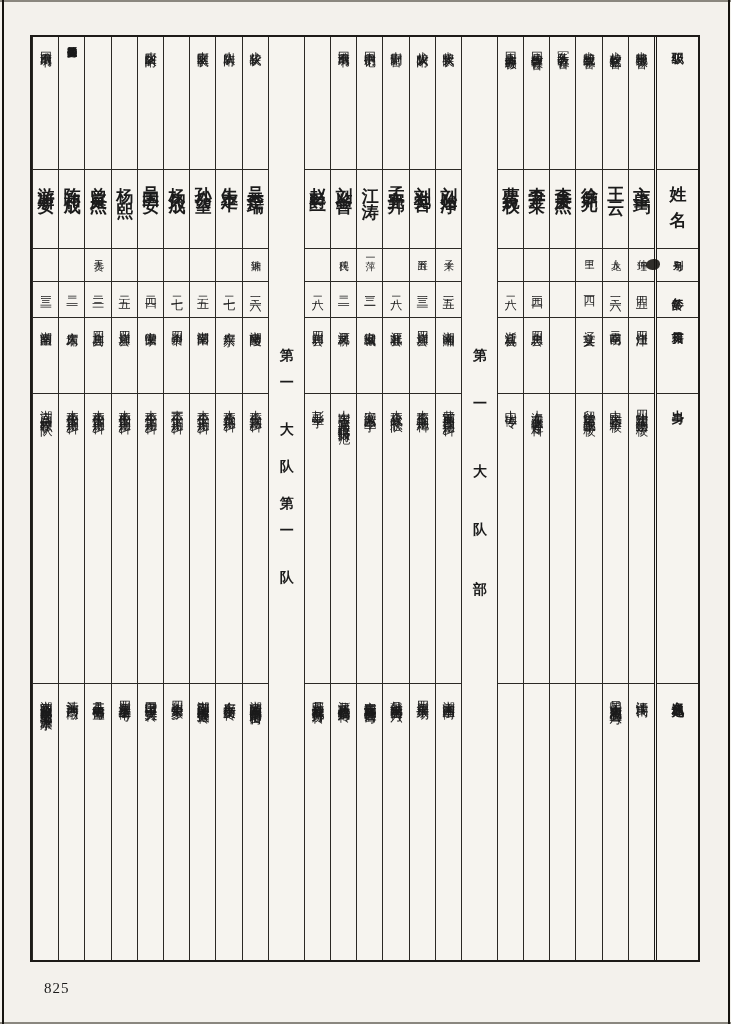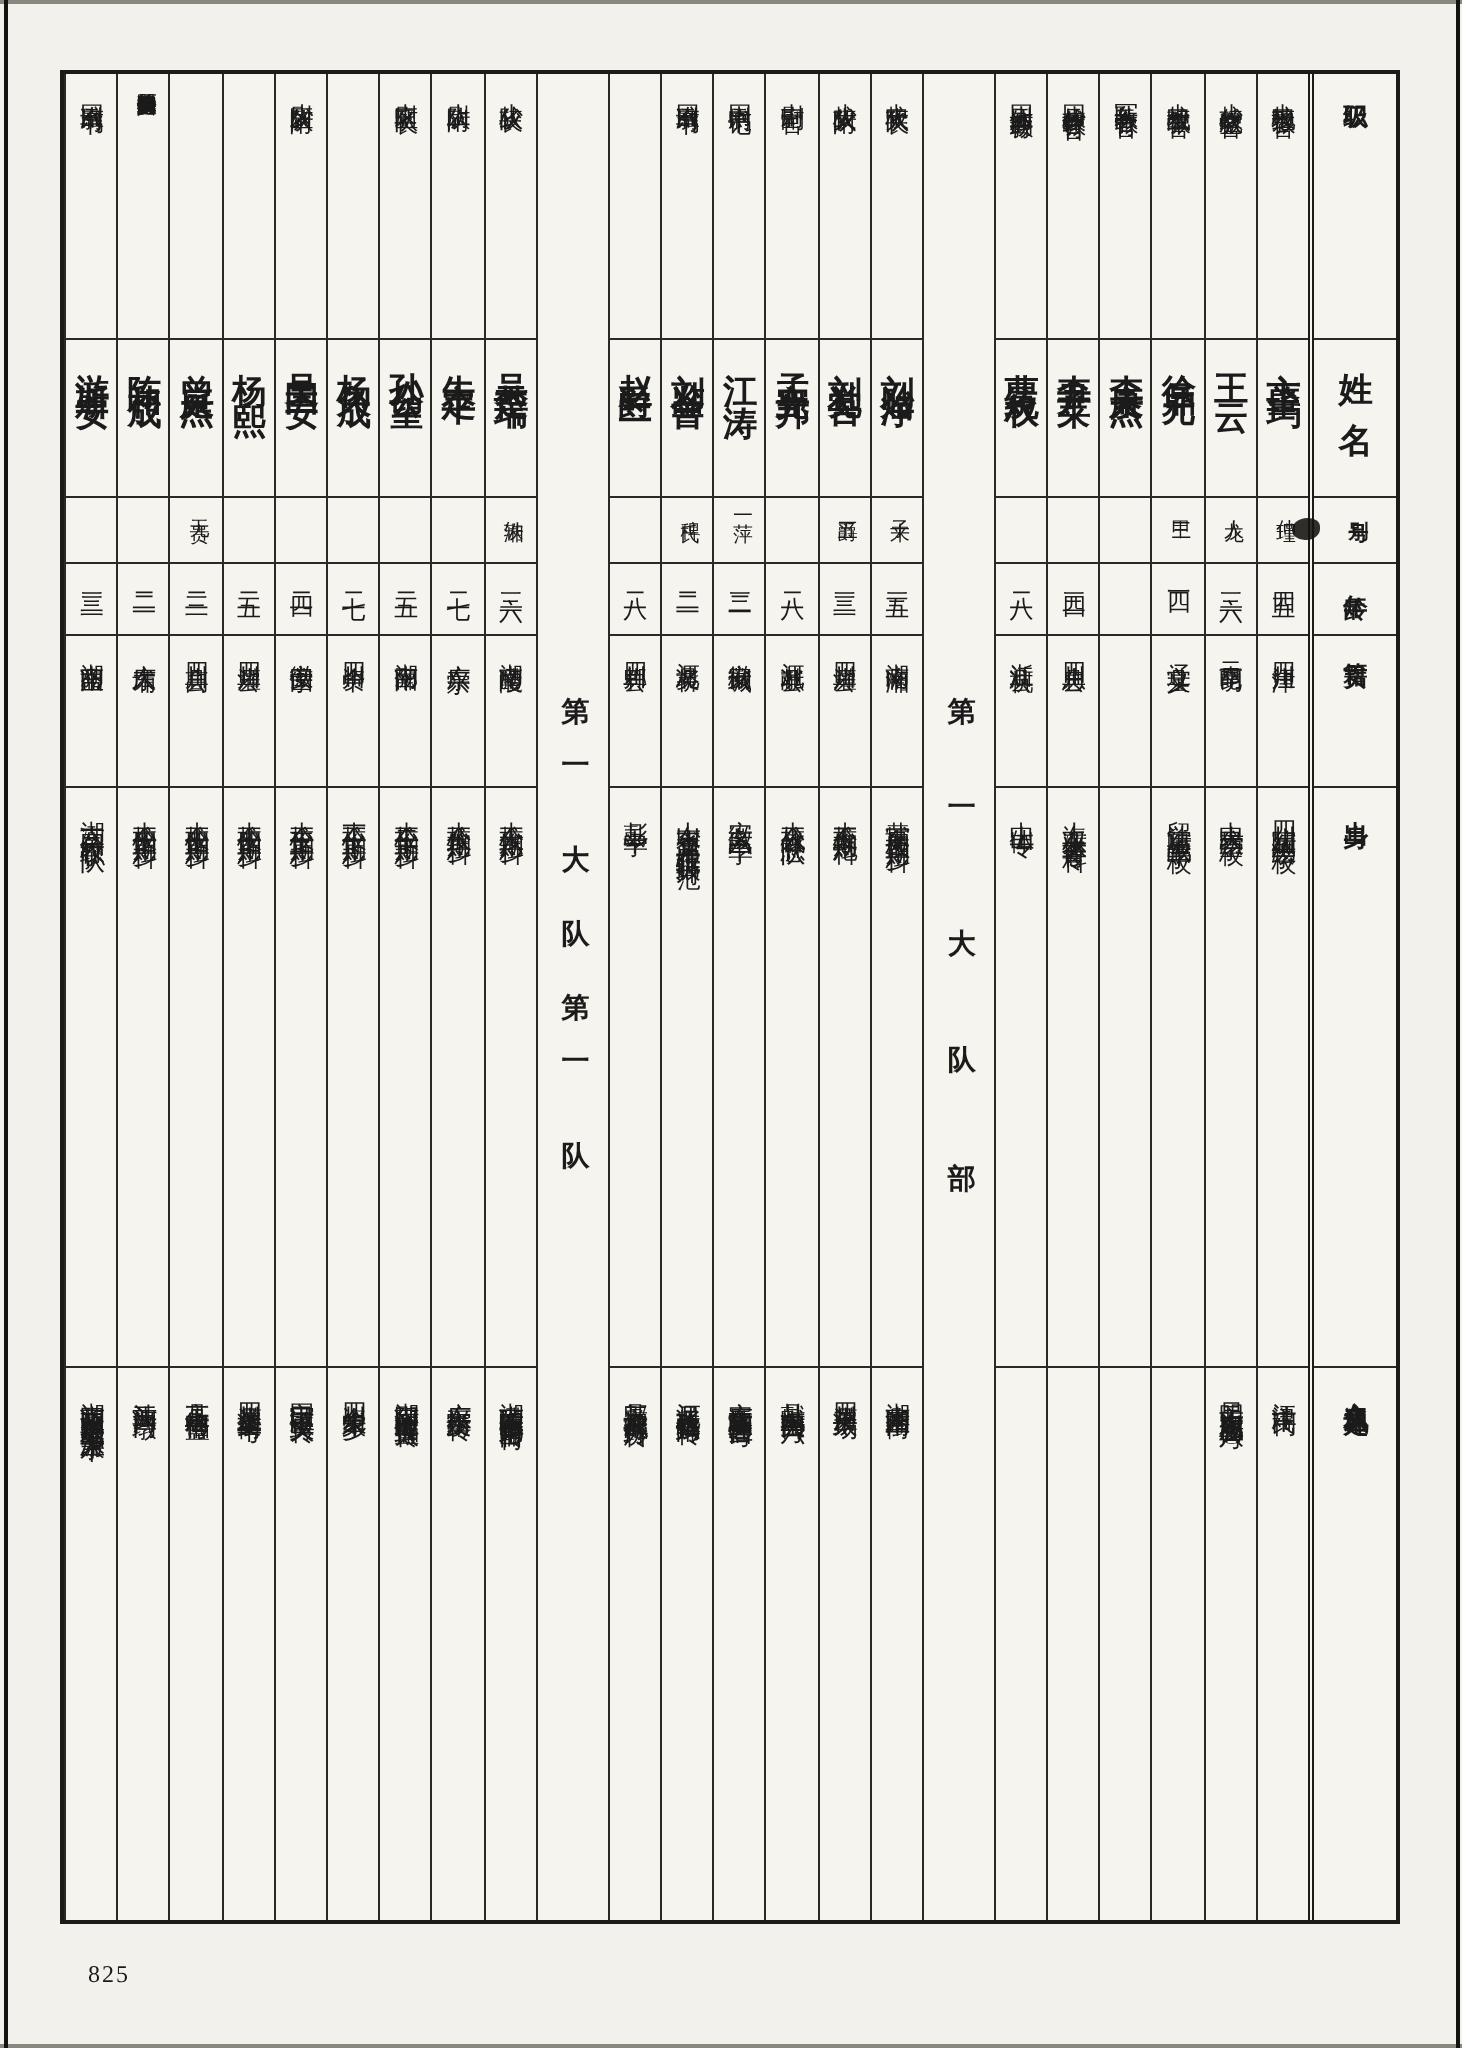--- a/index.html
+++ b/index.html
@@ -52,21 +52,21 @@
 
   .hs{font-weight:bold;}
   .hs-rank{font-size:14px;letter-spacing:46px;padding-top:28px;}
   .hs-name{font-size:14px;letter-spacing:24px;padding-top:12px;}
   .hs-alias{font-size:13px;letter-spacing:1px;padding-top:3px;}
   .hs-age{font-size:13px;letter-spacing:2px;padding-top:4px;}
   .hs-native{font-size:14px;letter-spacing:22px;padding-top:10px;}
   .hs-origin{font-size:14px;letter-spacing:90px;padding-top:100px;}
   .hs-address{font-size:14px;letter-spacing:36px;padding-top:28px;}
 
-  .page-number{position:absolute;left:44px;top:980px;font-size:12px;letter-spacing:1px;text-align:center;}
+  .page-number{position:absolute;left:44px;top:980px;font-size:15px;letter-spacing:1px;text-align:center;}
   .ink-blot{position:absolute;left:646px;top:259px;width:14px;height:11px;background:#14120f;border-radius:55% 40% 50% 45%;opacity:.88;}
 </style>
 </head>
 <body>
 
 <div class="page">
   <div class="edge-top"></div>
   <div class="edge-bottom"></div>
   <div class="edge-left"></div>
   <div class="edge-right"></div>

